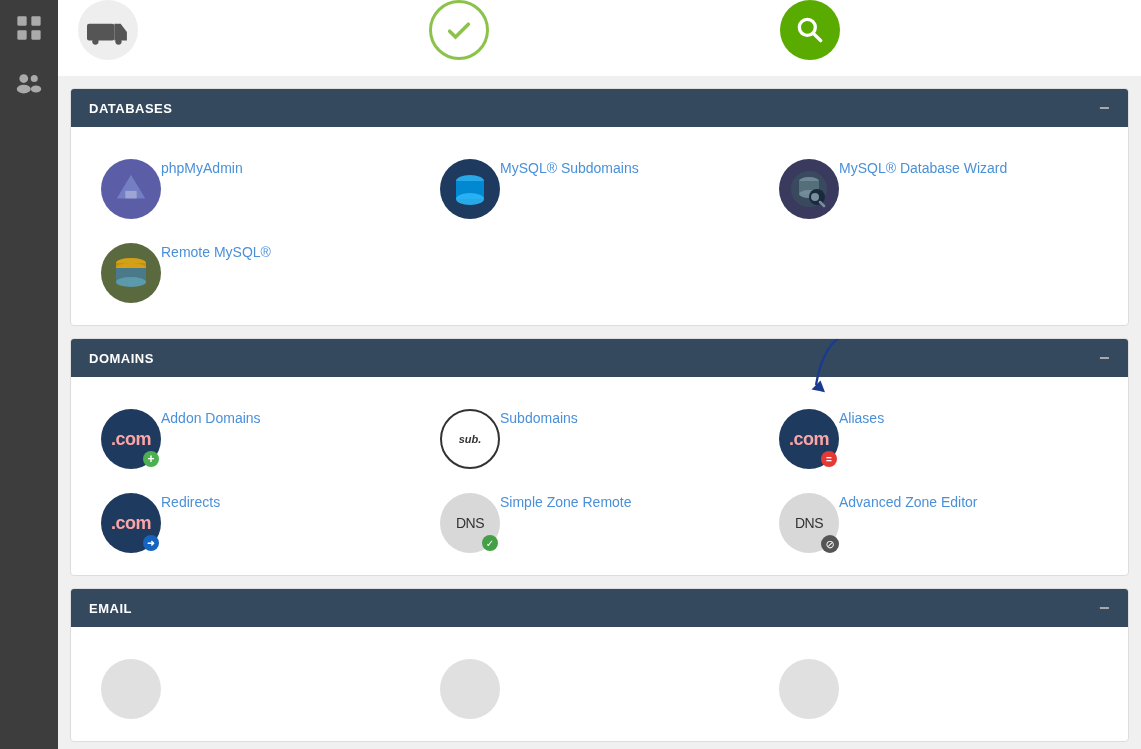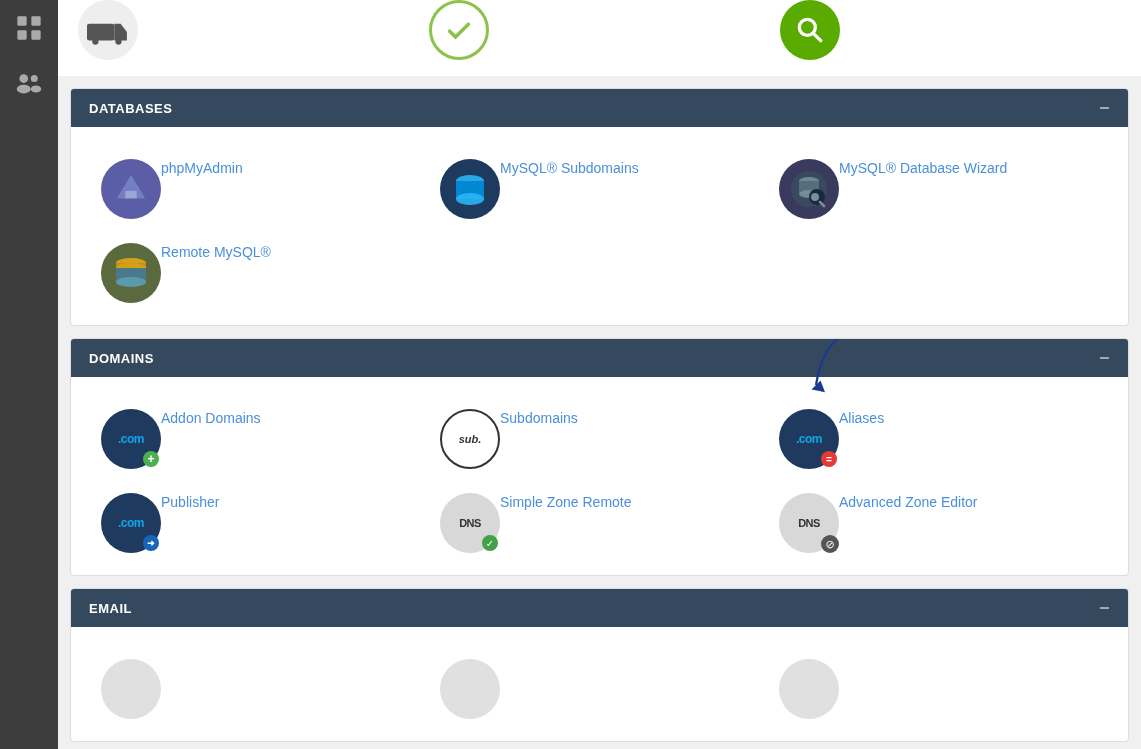--- a/index.html
+++ b/index.html
@@ -121,34 +121,34 @@
     .main::-webkit-scrollbar { width: 10px; }
     .main::-webkit-scrollbar-track { background: #f0f0f0; }
     .main::-webkit-scrollbar-thumb { background: #bbb; border-radius: 4px; }
 
     .item-cell {
       position: relative;
     }
 
     
     .dns-text {
-      font-size: 11px;
-      font-weight: 700;
+      font-size: 14px;
+      font-weight: 400;
       color: #333;
       letter-spacing: -0.5px;
     }
     .sub-text {
       font-size: 11px;
       font-weight: 900;
       color: #333;
     }
     .com-text {
-      font-size: 12px;
+      font-size: 18px;
       font-weight: 900;
-      color: #0ea5e9;
+      color: #fca5a5;
       letter-spacing: -0.5px;
     }
 
     
     .badge-plus {
       position: absolute;
       bottom: 2px;
       right: 2px;
       width: 16px;
       height: 16px;
@@ -419,21 +419,21 @@
         </svg>
       </div>
 
       <div class="item-cell">
         <div class="icon-wrapper" style="position:relative;">
           <div class="item-icon icon-redirects">
             <span class="com-text">.com</span>
           </div>
           <div class="badge-b" style="background:#1565c0; font-size:9px;">➜</div>
         </div>
-        <span class="item-label">Publisher</span>
+        <span class="item-label">Redirects</span>
       </div>
 
       <div class="item-cell">
         <div class="icon-wrapper" style="position:relative;">
           <div class="item-icon" style="background:#d8d8d8; border-radius:50%;">
             <span class="dns-text">DNS</span>
           </div>
           <div class="badge-check">✓</div>
         </div>
         <span class="item-label">Simple Zone Remote</span>

